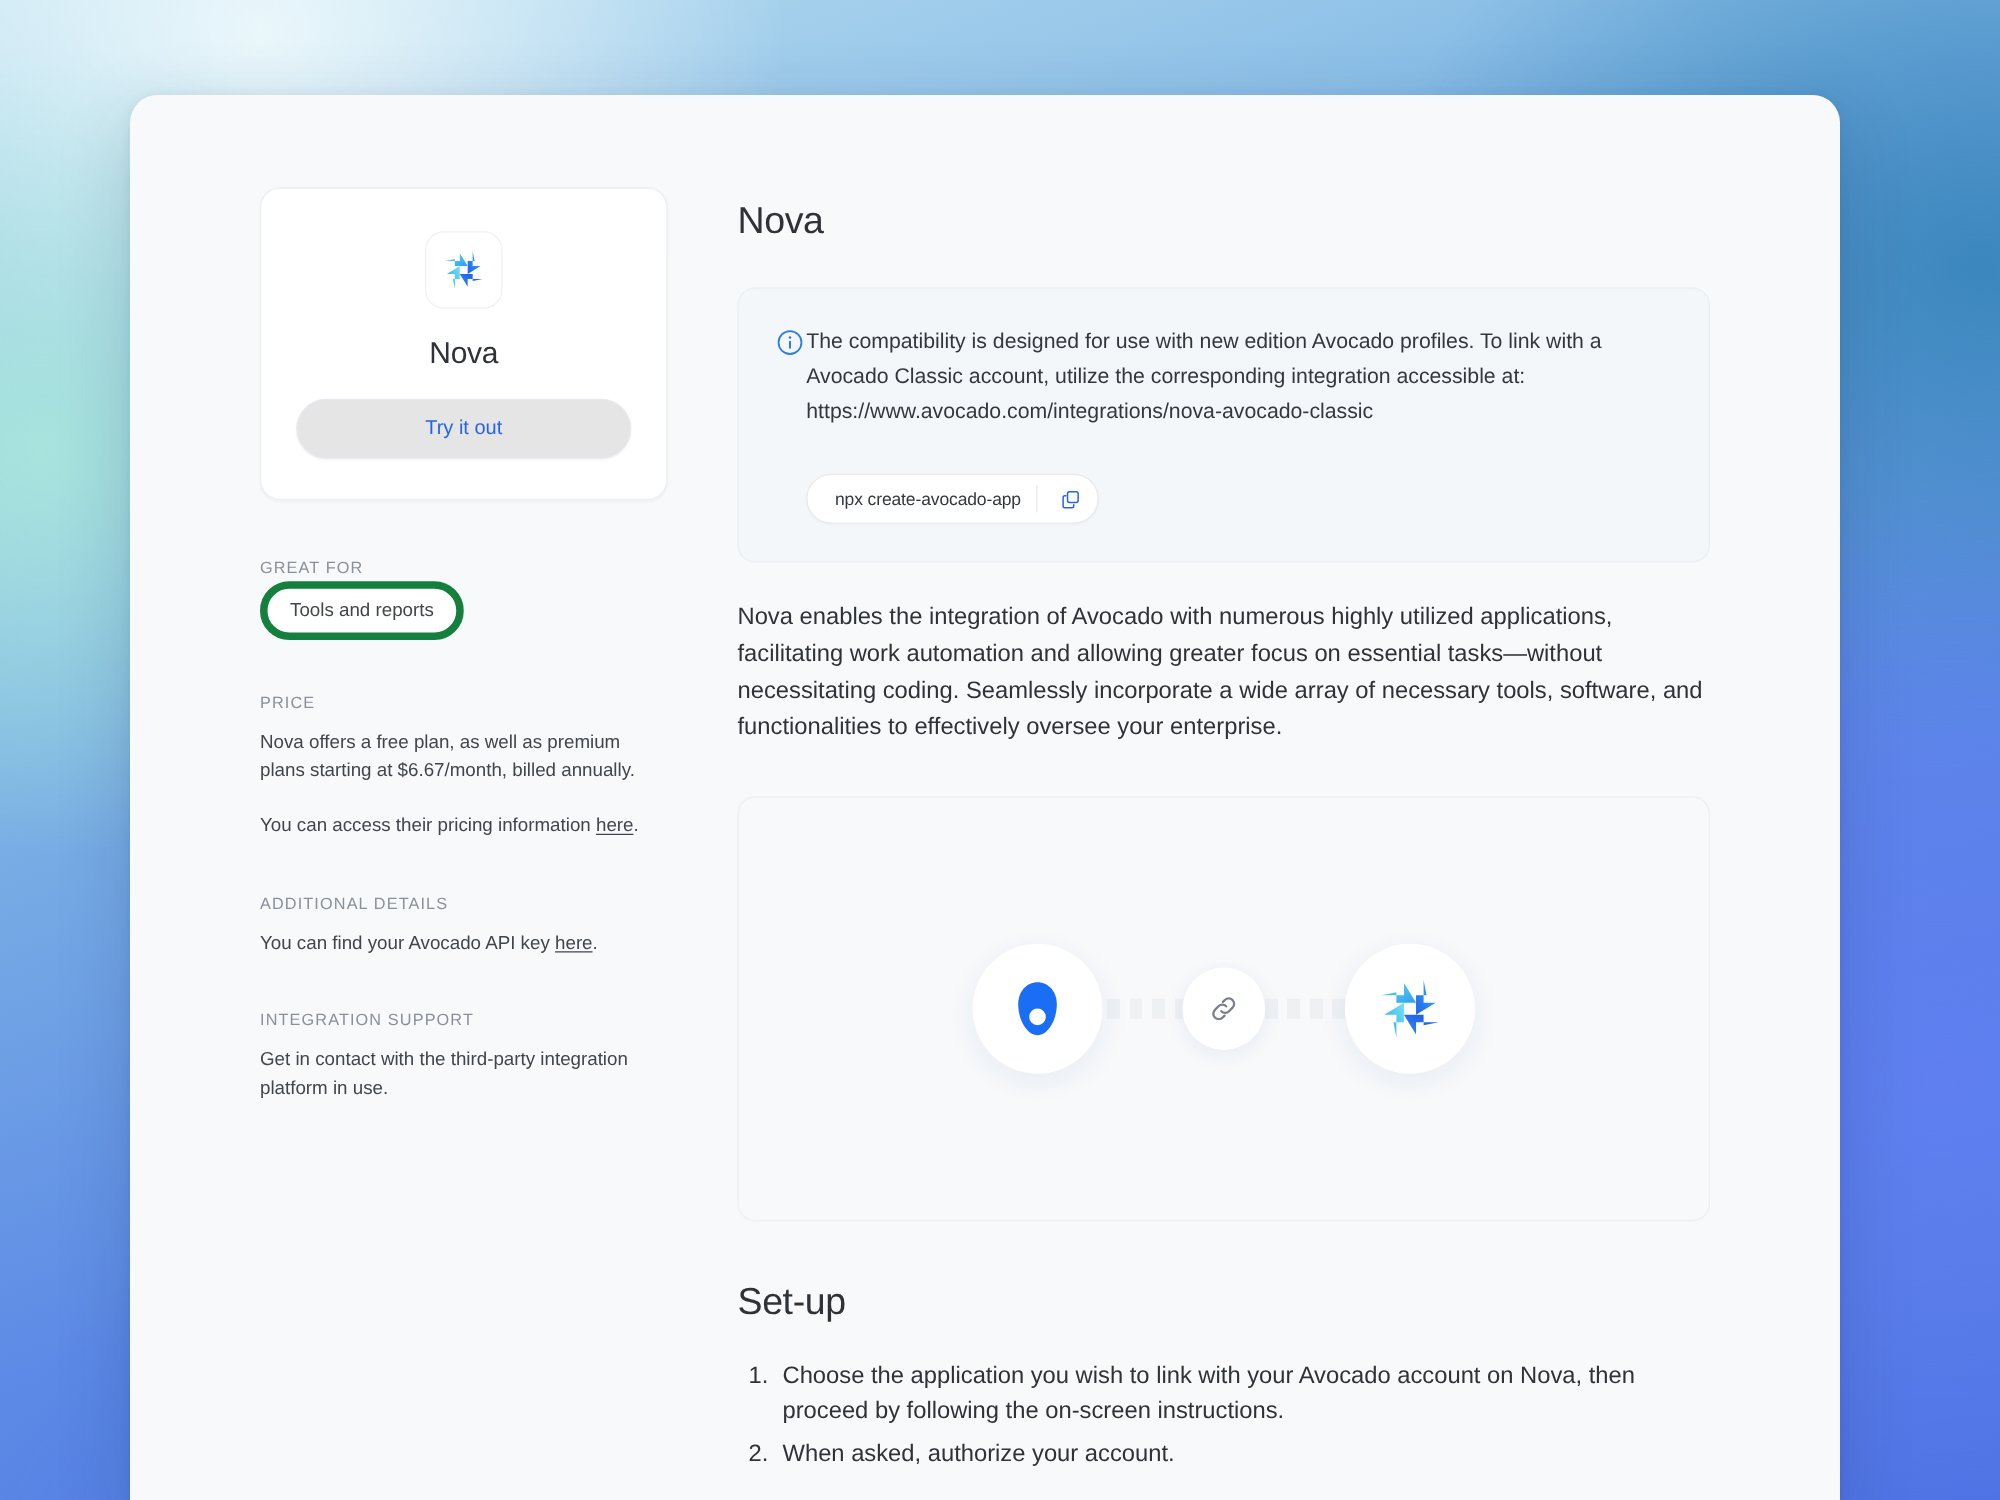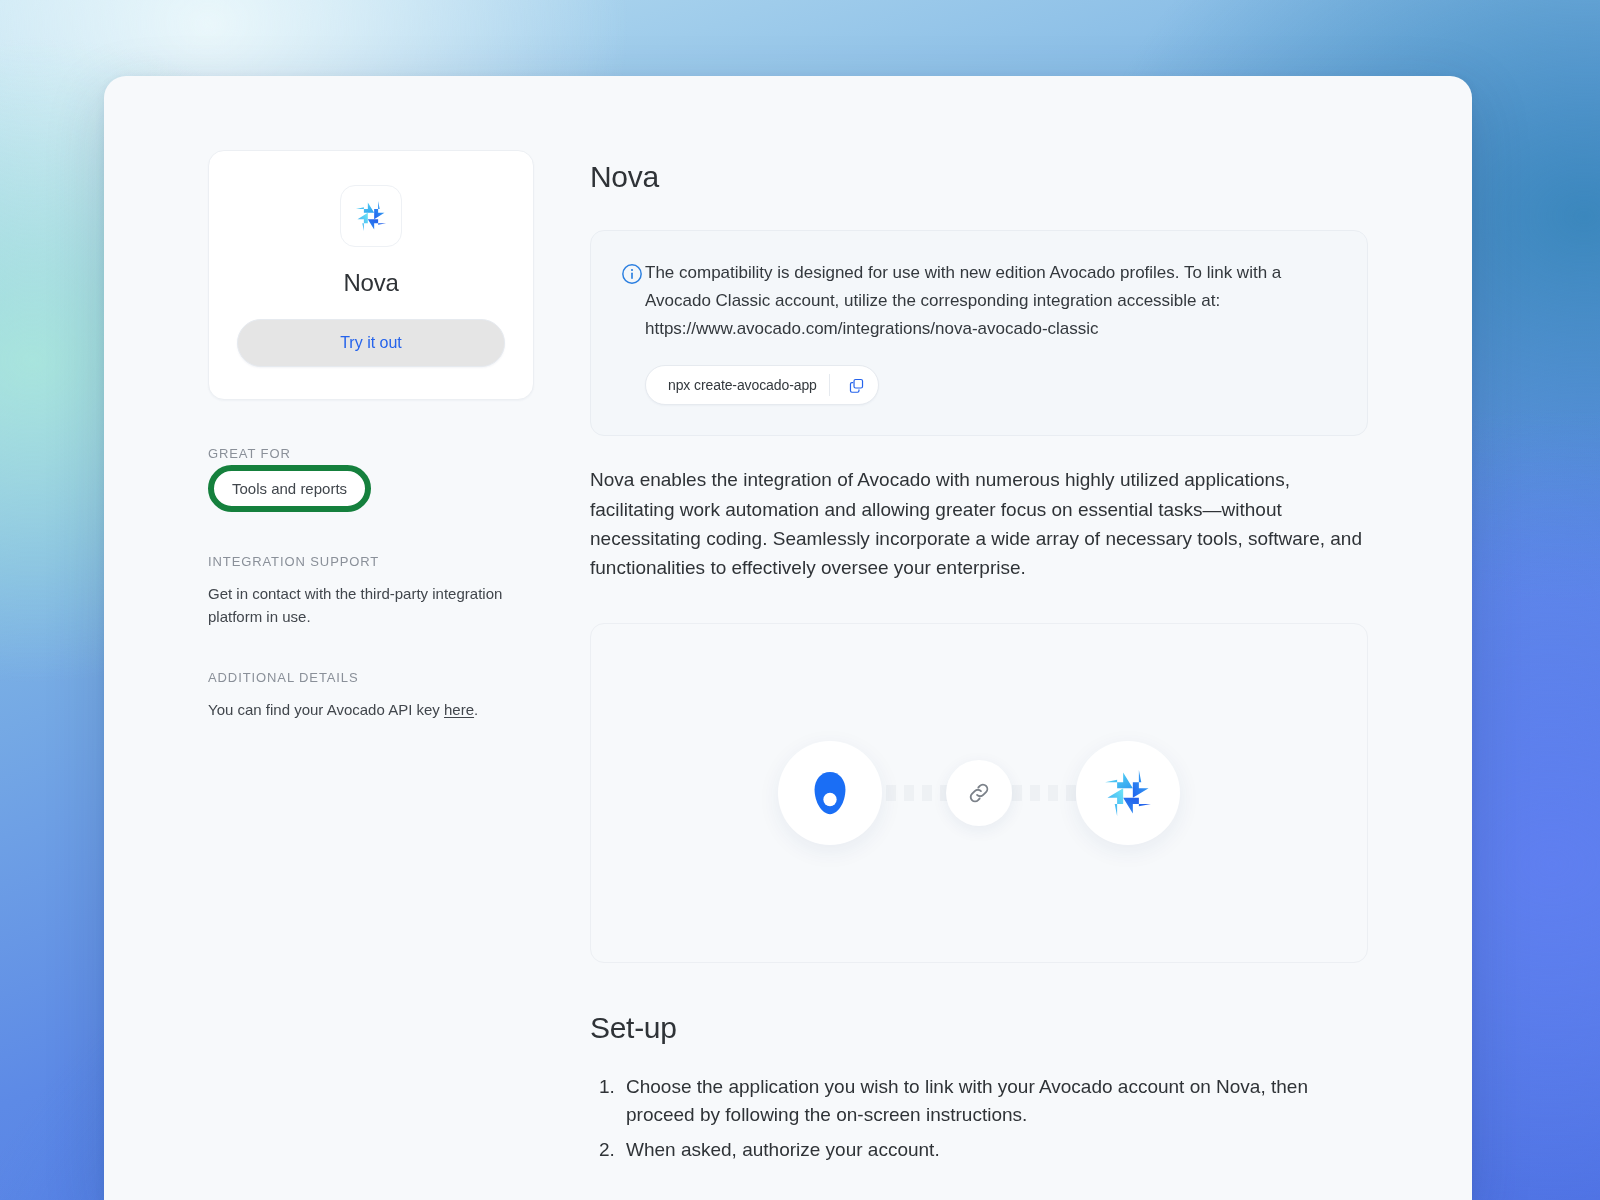--- a/index.html
+++ b/index.html
@@ -163,21 +163,21 @@
 
   .callout-text {
     font-size: 17px;
     line-height: 1.65;
     color: #33383d;
   }
 
   .code-chip {
     display: inline-flex;
     align-items: center;
-    margin-top: 22px;
+    margin-top: 36px;
     background: #ffffff;
     border: 1px solid #e6eaef;
     border-radius: 999px;
     padding: 0 6px 0 22px;
     height: 40px;
     box-shadow: 0 1px 2px rgba(20,45,90,0.04);
   }
 
   .code-chip .cmd {
     font-family: "Liberation Sans", sans-serif;
@@ -312,29 +312,34 @@
         </div>
         <div class="product-name">Nova</div>
         <button class="try-btn">Try it out</button>
       </div>
 
       <div class="side-section">
         <div class="side-label">GREAT FOR</div>
         <span class="tag-pill">Tools and reports</span>
       </div>
 
+      <div class="side-section tight">
+        <div class="side-label">PRICE</div>
+        <div class="side-text">Nova offers a free plan, as well as premium plans starting at $6.67/month, billed annually.</div>
+        <div class="side-text gap"><span>You can access their pricing information </span><a href="#">here</a><span>.</span></div>
+      </div>
+
+      <div class="side-section tight">
+        <div class="side-label">ADDITIONAL DETAILS</div>
+        <div class="side-text"><span>You can find your Avocado API key </span><a href="#">here</a><span>.</span></div>
+      </div>
 
       <div class="side-section tight">
         <div class="side-label">INTEGRATION SUPPORT</div>
         <div class="side-text">Get in contact with the third-party integration platform in use.</div>
-      </div>
-
-      <div class="side-section tight">
-        <div class="side-label">ADDITIONAL DETAILS</div>
-        <div class="side-text"><span>You can find your Avocado API key </span><a href="#">here</a><span>.</span></div>
       </div>
 
     </aside>
 
     <main class="main">
 
 
       <h1 class="page-title">Nova</h1>
 
       <div class="callout">

